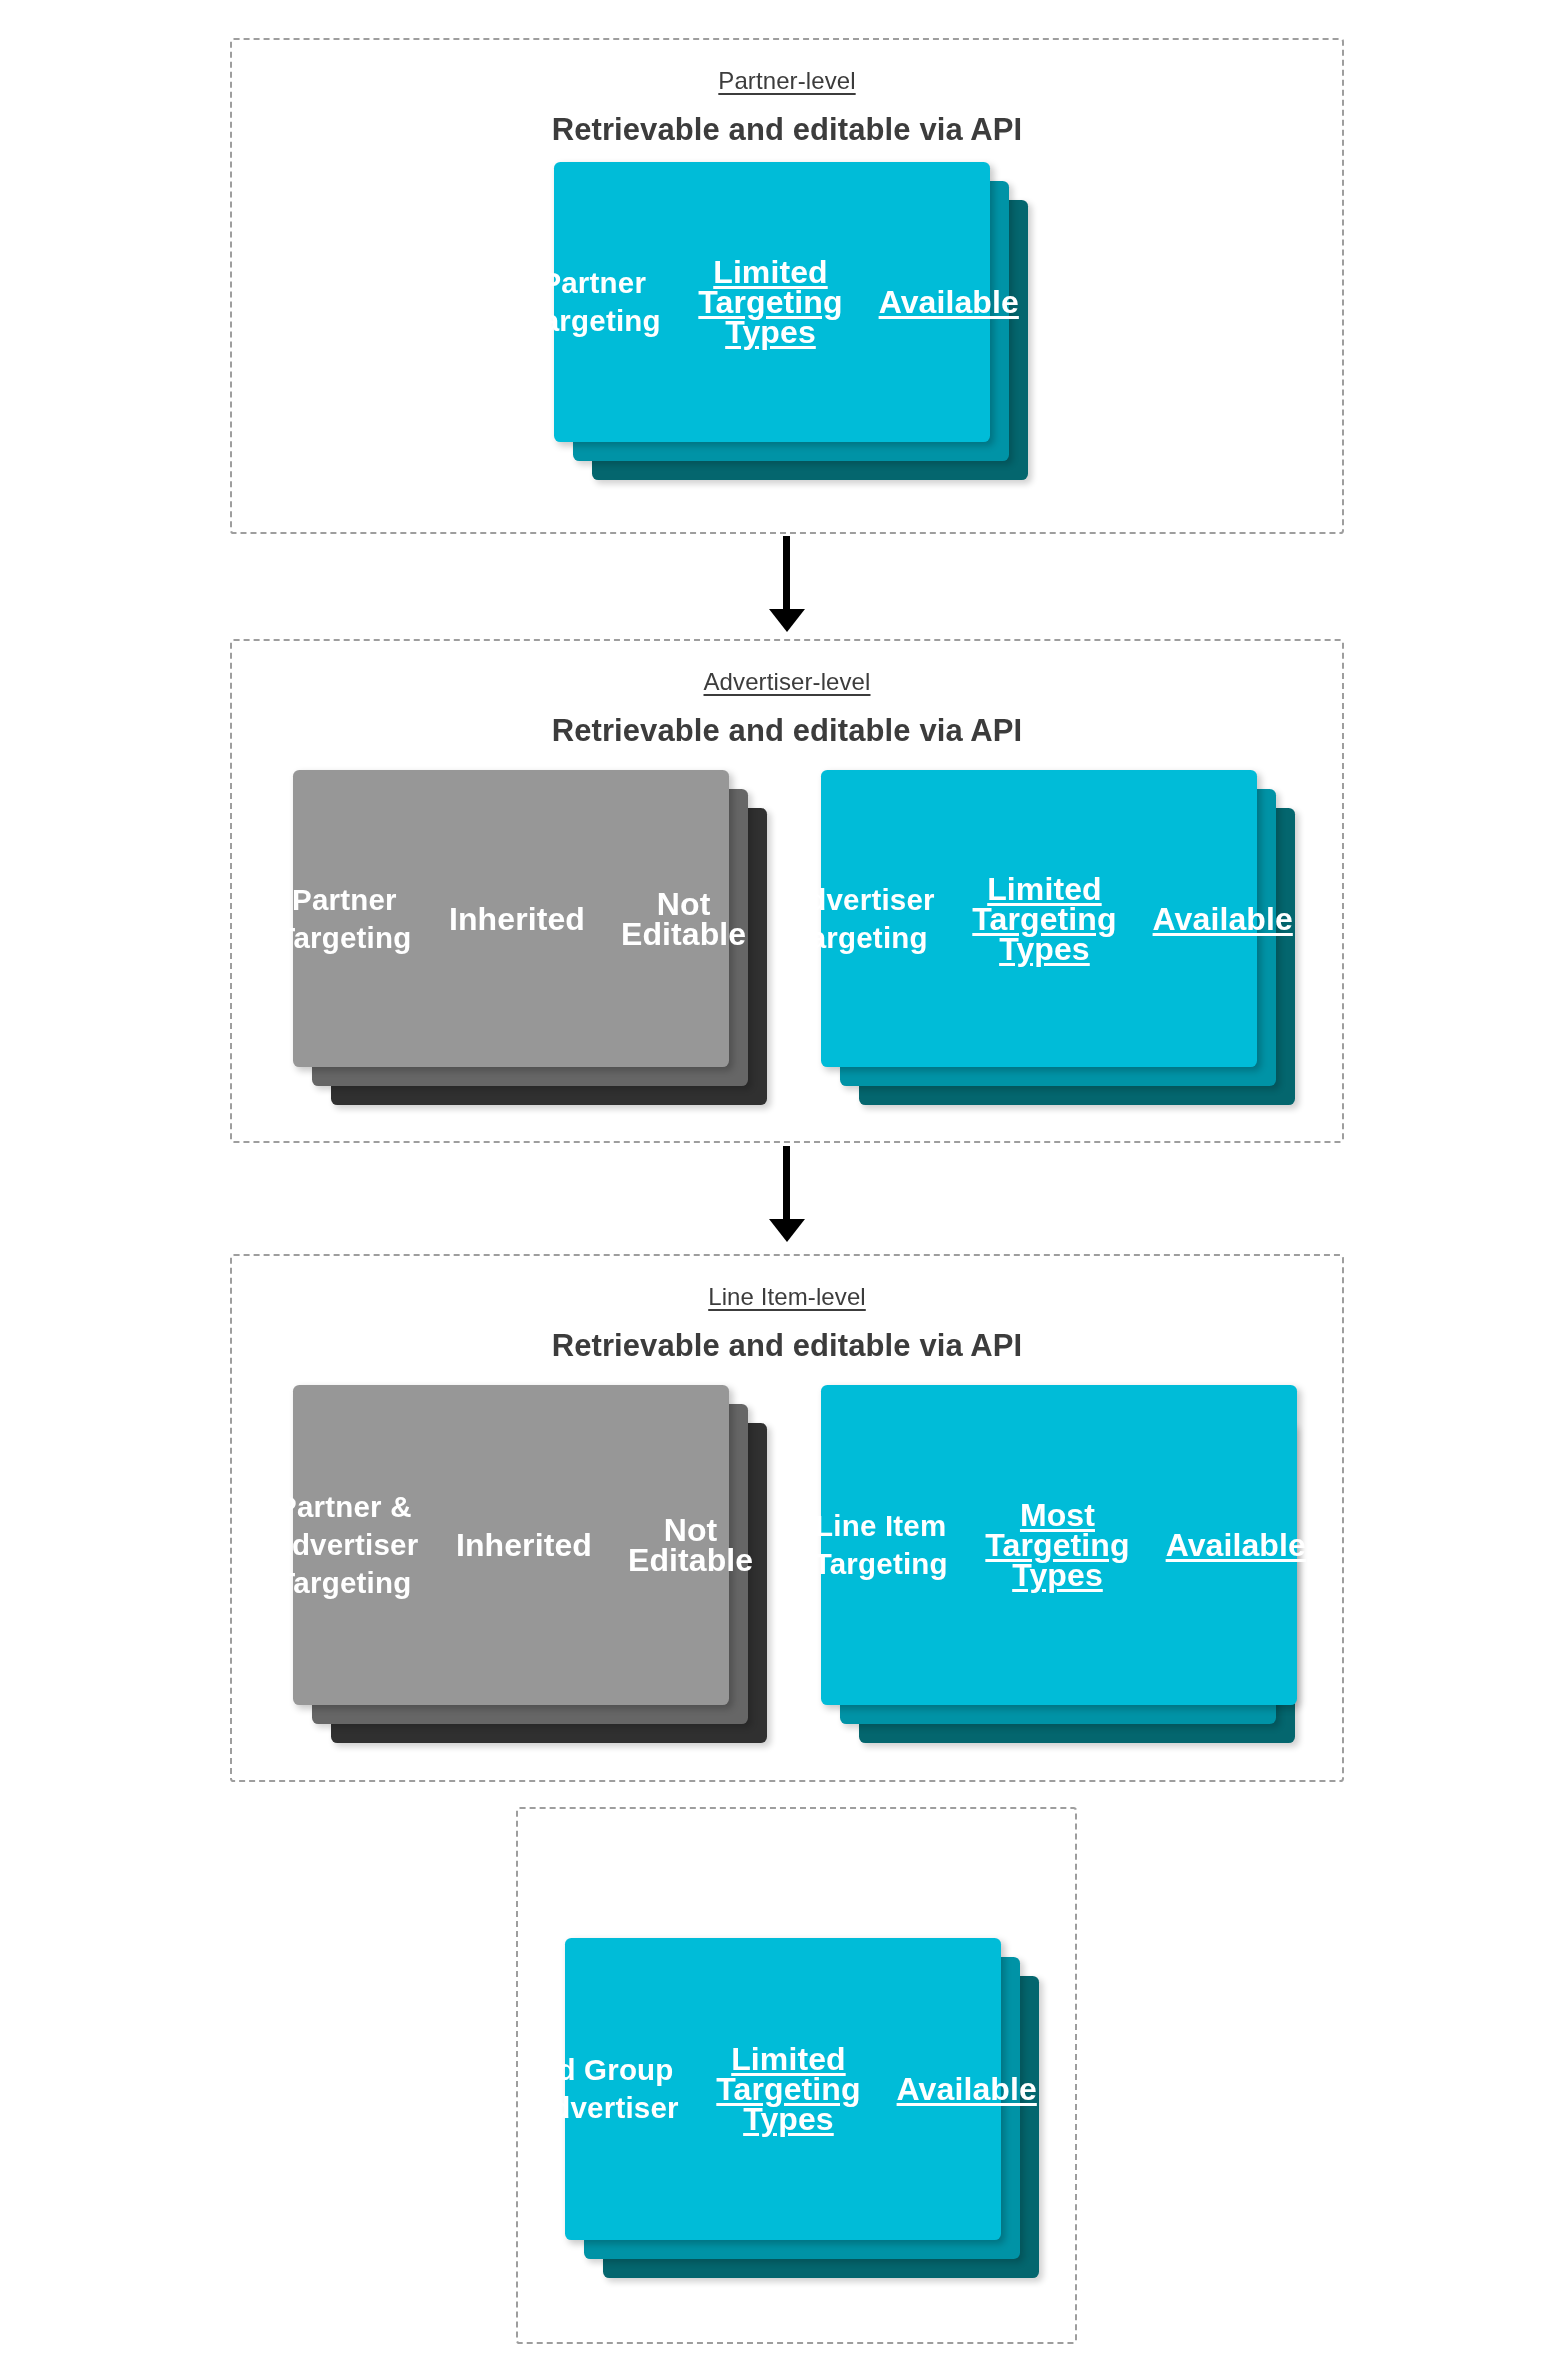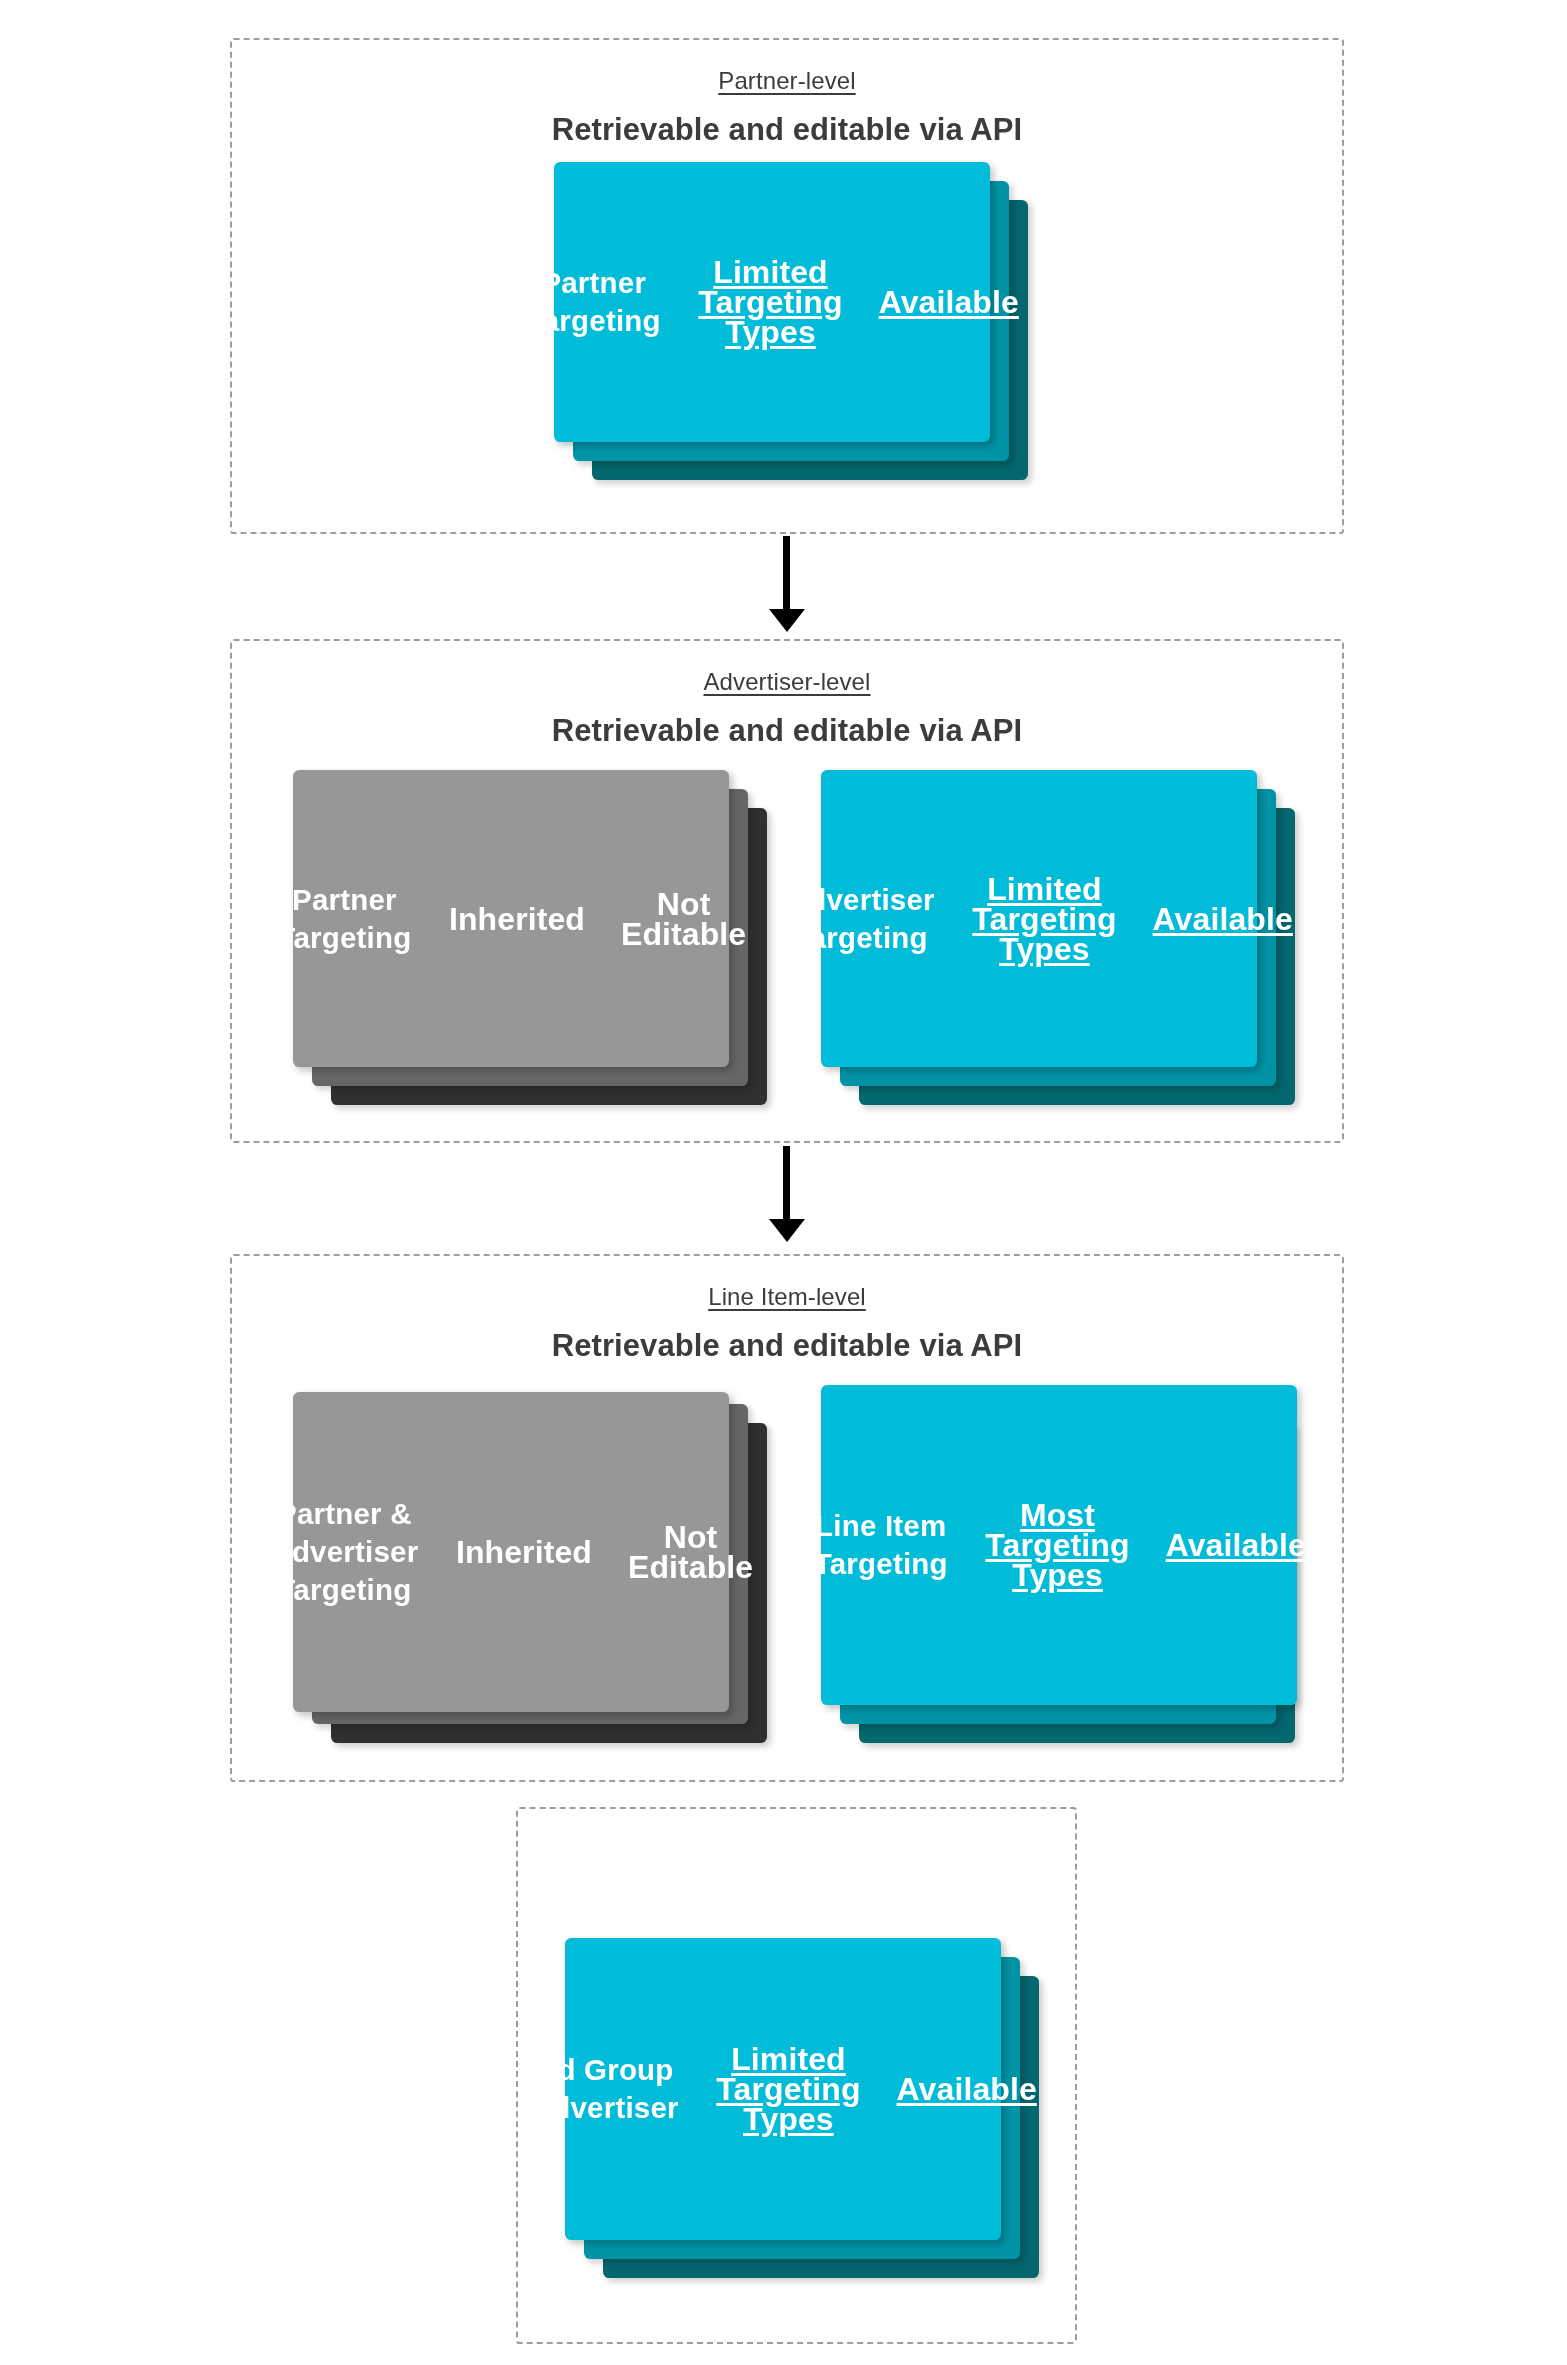--- a/index.html
+++ b/index.html
@@ -212,21 +212,21 @@
   <div class="level" style="left:230px; top:1254px; width:1114px; height:528px;">
 
     <div class="level-head" style="top:20.5px;">
       <span class="level-title">Line Item-level</span>
       <span class="level-sub">Retrievable and editable via API</span>
     </div>
 
     <div class="stack gray" style="left:61px; top:129px; width:473px; height:357px;">
       <div class="layer back" style="width:436px; height:320px;"></div>
       <div class="layer mid" style="width:436px; height:320px;"></div>
-      <div class="layer front" style="width:436px; height:320px;margin-top:7px;">
+      <div class="layer front" style="width:436px; height:320px;">
         <div class="card-title">Partner &amp; Advertiser Targeting</div>
         <div class="gap-lg"></div>
         <div class="card-sub">Inherited</div>
         <div class="card-sub">Not Editable</div>
       </div>
     </div>
 
     <div class="stack cyan" style="left:589px; top:129px; width:473px; height:357px;">
       <div class="layer back" style="width:436px; height:320px;"></div>
       <div class="layer mid" style="width:436px; height:320px;"></div>

